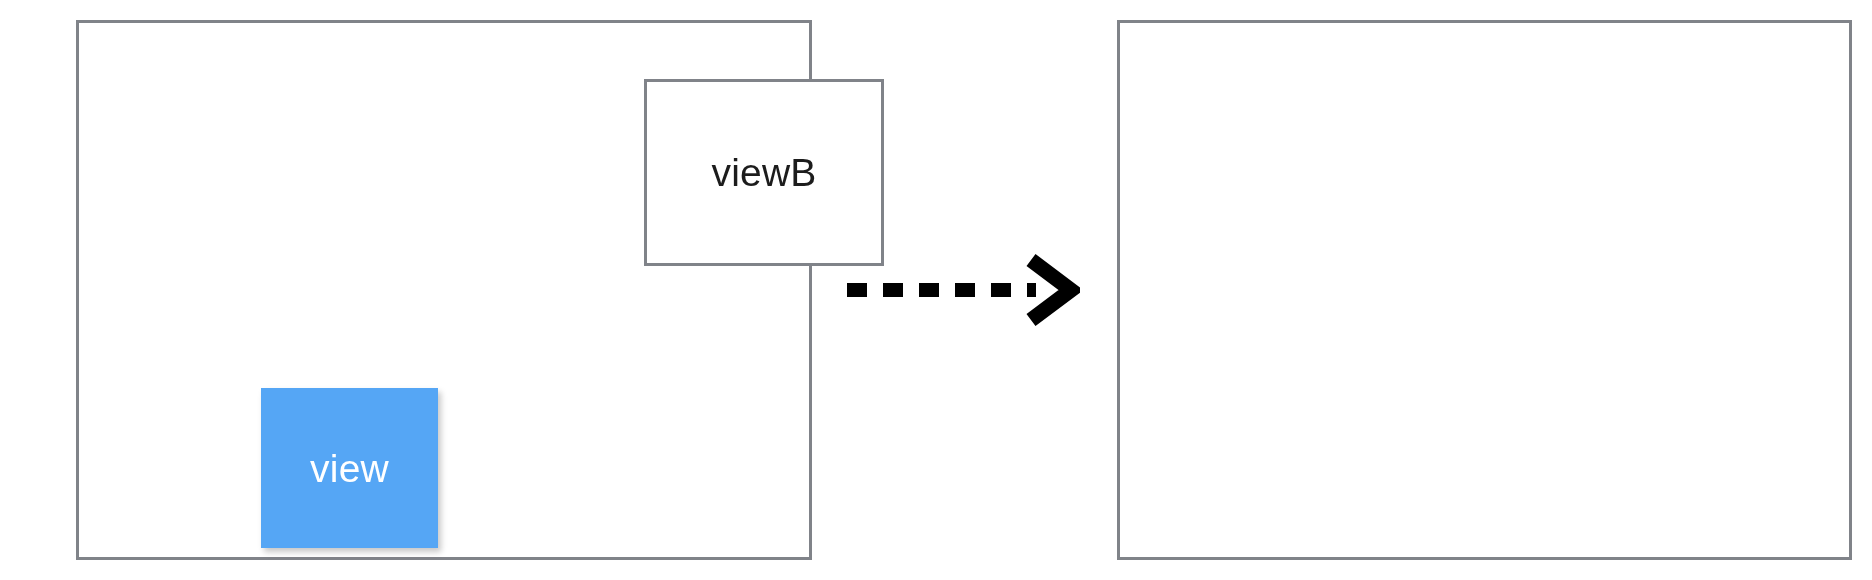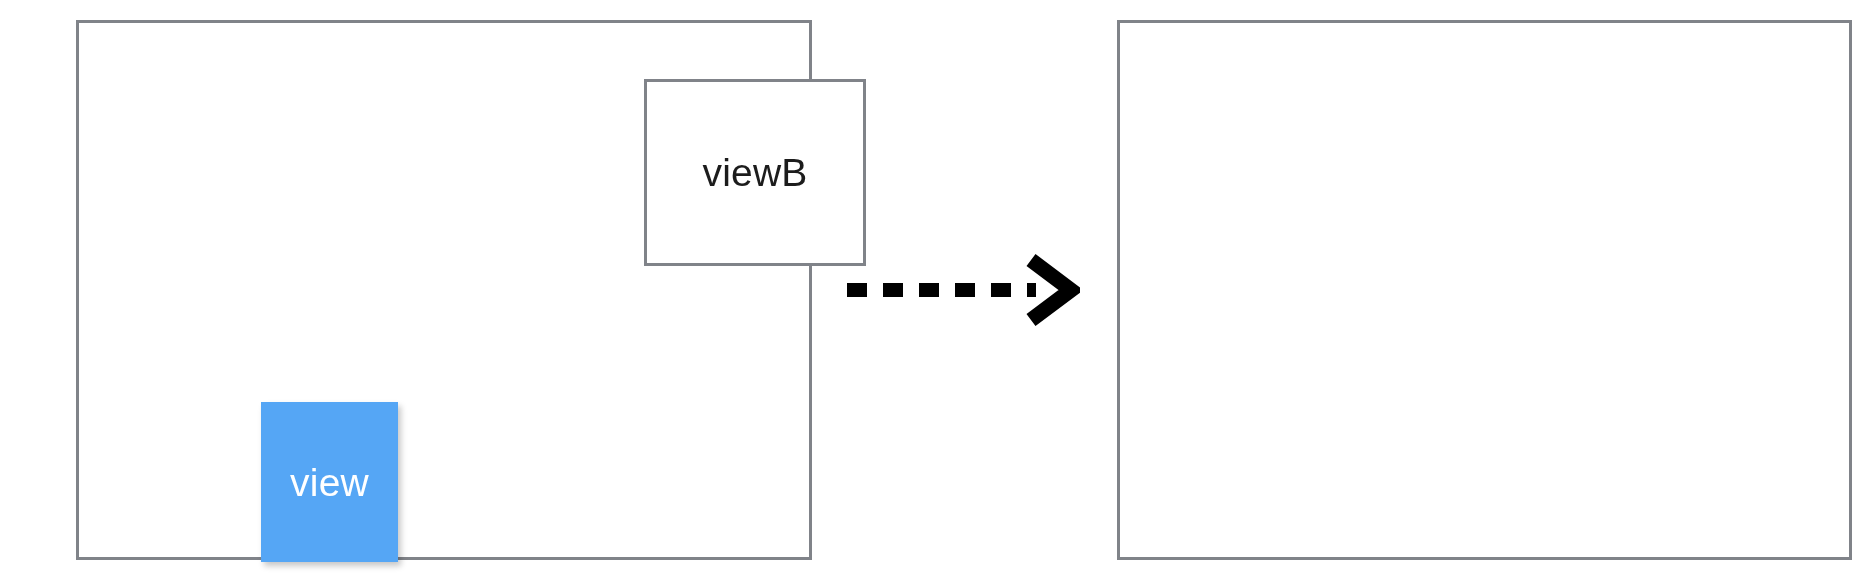--- a/index.html
+++ b/index.html
@@ -64,22 +64,22 @@
     font-size: 39px;
     font-weight: 400;
     color: #ffffff;
     line-height: 1;
     letter-spacing: 0.2px;
     white-space: nowrap;
   }
 
   
   #before-viewA { left: 119px; top: 58px;  width: 185px; height: 287px; }
-  #before-viewB { left: 565px; top: 56px;  width: 222px; height: 187px; }
-  #before-view  { left: 182px; top: 379px; width: 137px; height: 160px; }
+  #before-viewB { left: 565px; top: 56px;  width: 240px; height: 187px; }
+  #before-view  { left: 182px; top: 365px; width: 177px; height: 160px; }
 
   
   #transition-arrow {
     position: absolute;
     left: 840px;
     top: 252px;
     width: 240px;
     height: 76px;
   }
   #transition-arrow svg { display: block; }

